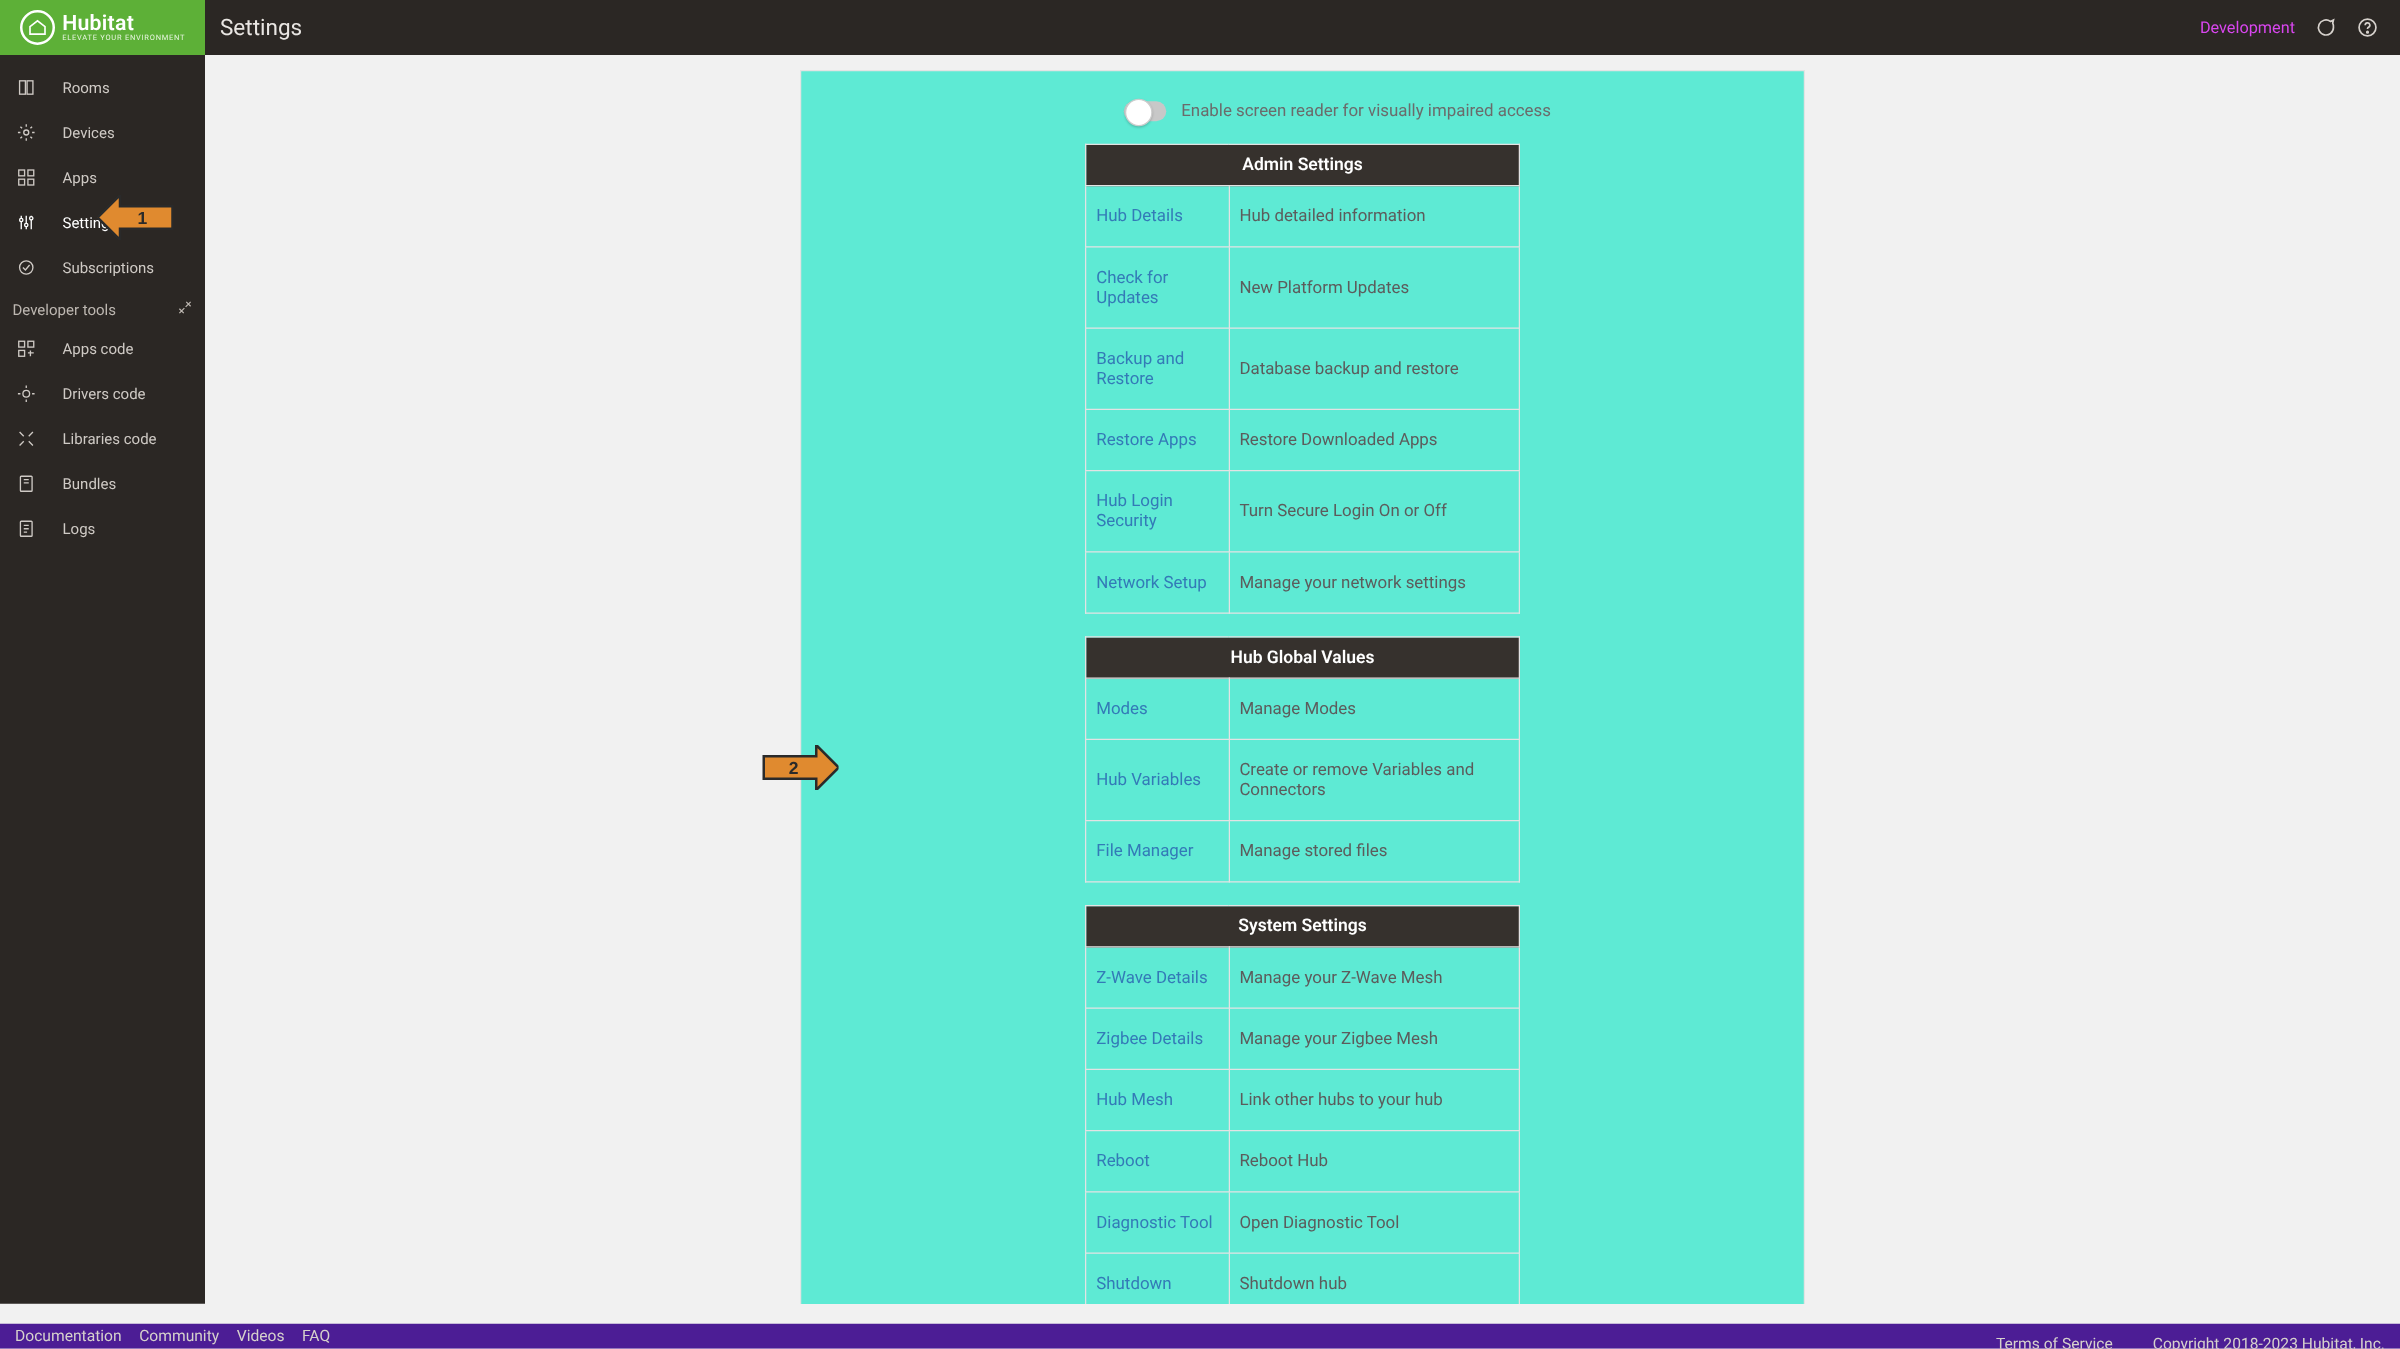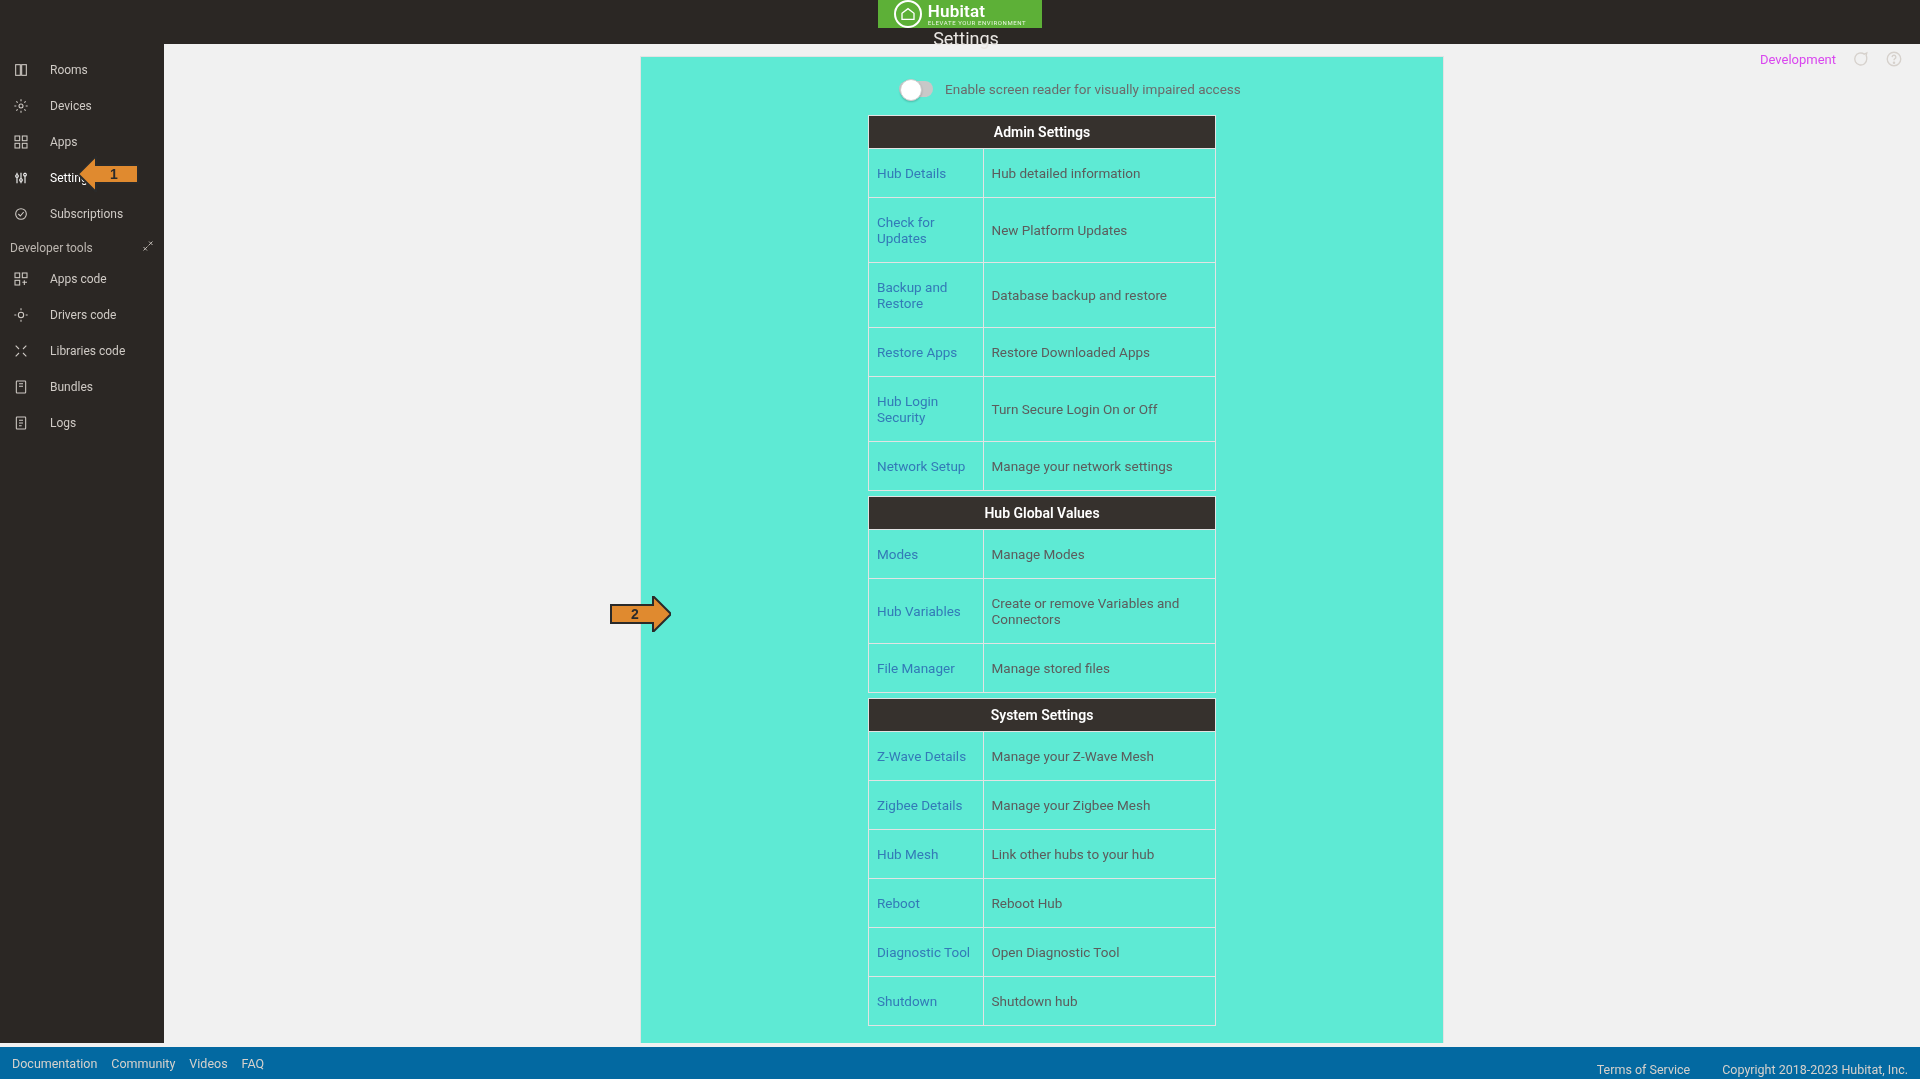--- a/index.html
+++ b/index.html
@@ -15,21 +15,20 @@
 
 .topbar {
   position: absolute;
   top: 0; left: 0; right: 0;
   height: 44px;
   background: #2b2724;
   display: flex;
   align-items: center;
   color: #e5e5e5;
   z-index: 10;
-  flex-direction: column;
 }
 .logo-box {
   width: 164px;
   height: 44px;
   background: #5db037;
   display: flex;
   align-items: center;
   justify-content: center;
   gap: 6px;
 }
@@ -115,42 +114,42 @@
   width: 34px; height: 16px; background: #c8c8c8; border-radius: 10px; position: relative;
 }
 .toggle::after {
   content: ""; position:absolute; left:1px; top:-2px; width:20px; height:20px; border-radius:50%;
   background:#fff; border:1px solid #ccc; box-shadow: 0 1px 2px rgba(0,0,0,.2);
 }
 .sr-text { color: #6b6b6b; font-size: 13.5px; }
 
 .settings-table {
   width: 348px;
-  margin: 0 auto 5px auto;
+  margin: 0 auto 18px auto;
   border-collapse: collapse;
   font-size: 13.5px;
 }
 .settings-table .hdr {
   background: #36312d; color: #fff; text-align: center;
   padding: 8px 6px; font-weight: 600; font-size: 14px;
 }
 .settings-table td {
   border: 1px solid #e3e3e3;
   padding: 16px 8px;
   text-align: left;
   color: #5c5c5c;
 }
 .settings-table td.linkcell a { color: #337ab7; text-decoration: none; }
 .settings-table td.linkcell { width: 33%; }
 
 
 .footer {
   position: absolute; left: 0; right: 0; bottom: 0; height: 20px;
-  background: #0369a1; color: #d6d1cc; font-size: 12.5px;
-  display: flex; align-items: center; padding: 16px 12px;
+  background: #4c1d95; color: #d6d1cc; font-size: 12.5px;
+  display: flex; align-items: center; padding: 4px 12px;
 }
 .footer a { color: #d6d1cc; text-decoration: none; margin-right: 14px; }
 .footer .right { margin-left: auto; display:flex; gap:18px;margin-top:12px; }
 
 
 .arrow {
   position: absolute; z-index: 50;
 }
 .arrow svg { display:block; }
 </style>

